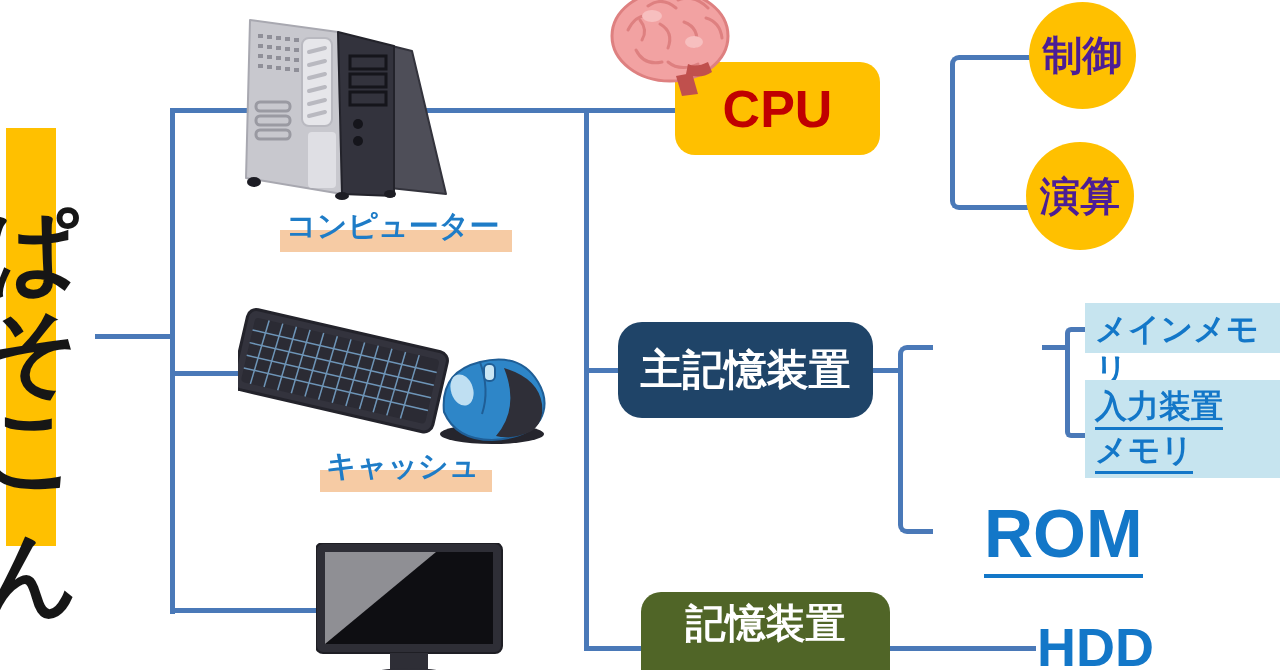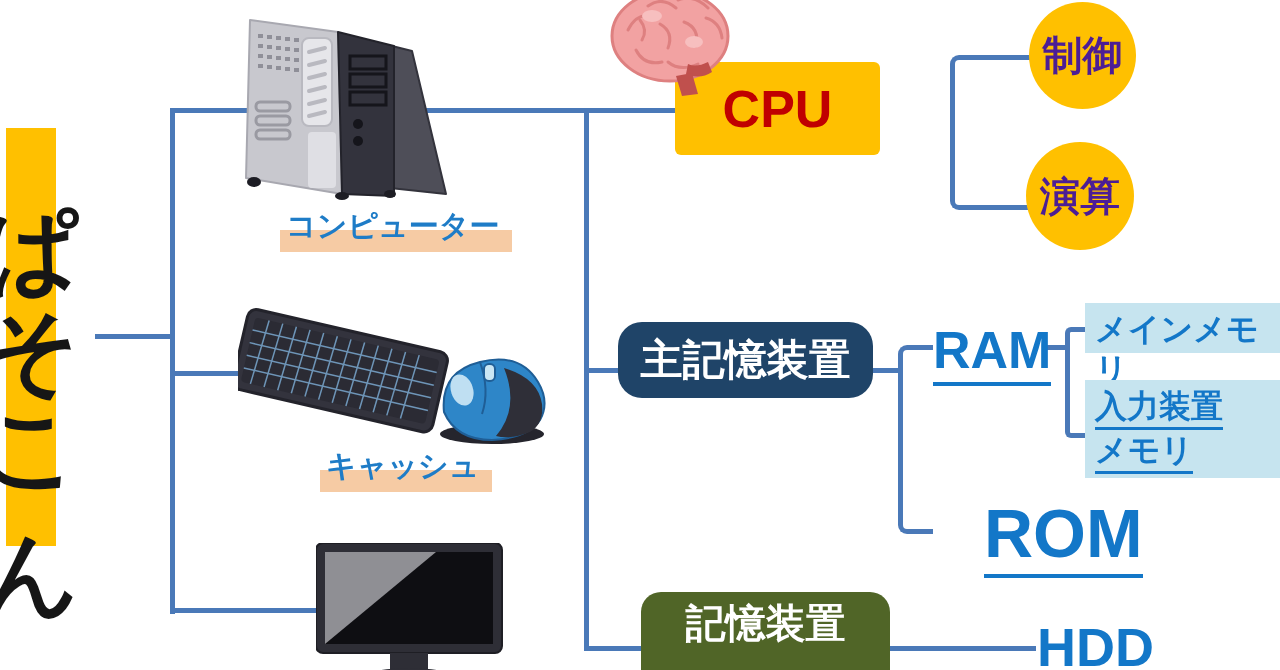--- a/index.html
+++ b/index.html
@@ -12,26 +12,26 @@
   .bracket{position:absolute;border:0 solid #4A79B8;border-left-width:5px;border-top-width:5px;border-bottom-width:5px;border-radius:9px 0 0 9px;z-index:1;background:transparent;}
   
   .root-bar{position:absolute;left:6px;top:128px;width:50px;height:418px;background:#FFC000;z-index:0;}
   .root-title{
     position:absolute;left:-16px;top:134px;width:96px;z-index:3;
     writing-mode:vertical-rl;text-orientation:upright;
     font-size:94px;font-weight:800;letter-spacing:4px;line-height:96px;color:#161616;text-align:center;
   }
   
   .node{position:absolute;display:flex;align-items:center;justify-content:center;z-index:2;}
-  .cpu-box{left:675px;top:62px;width:205px;height:93px;background:#FFC000;border-radius:6px;
+  .cpu-box{left:675px;top:62px;width:205px;height:93px;background:#FFC000;border-radius:20px;
            color:#C00000;font-size:52px;font-weight:700;}
   .circle{background:#FFC000;border-radius:50%;color:#4c1d95;font-size:40px;font-weight:700;}
   .circle-control{left:1029px;top:2px;width:107px;height:107px;}
   .circle-arith{left:1026px;top:142px;width:108px;height:108px;text-align:right;}
-  .navy-box{left:618px;top:322px;width:255px;height:76px;background:#1F4468;border-radius:24px;
+  .navy-box{left:618px;top:322px;width:255px;height:96px;background:#1F4468;border-radius:24px;
             color:#ffffff;font-size:42px;font-weight:700;}
   .olive-box{left:641px;top:592px;width:249px;height:112px;background:#506527;border-radius:20px;
              color:#ffffff;font-size:40px;font-weight:700;flex-direction:column;line-height:1.15;justify-content:flex-start;padding-top:8px;box-sizing:border-box;}
   .mem-box{position:absolute;background:#C6E4EF;z-index:2;padding:6px 0 0 10px;box-sizing:border-box;}
   .mem-box-1{left:1085px;top:303px;width:205px;height:50px;}
   .mem-box-2{left:1085px;top:380px;width:205px;height:98px;}
   
   .link{position:absolute;z-index:3;color:#1377C8;font-weight:700;}
   .link .u, .mem-box .u{display:inline-block;border-bottom:4px solid #1377C8;padding-bottom:2px;}
   .ram-link{left:933px;top:320px;font-size:52px;}
@@ -84,23 +84,20 @@
   </div>
 
   <div class="node navy-box">
     <span>主記憶装置</span>
   </div>
 
   <div class="node olive-box">
     <span>記憶装置</span>
   </div>
 
-  <div class="link ram-link">
-    <span class="u">RAM</span>
-  </div>
   <div class="link rom-link">
     <span class="u">ROM</span>
   </div>
   <div class="link hdd-link">
     <span class="u">HDD</span>
   </div>
 
   <div class="mem-box mem-box-1">
     <span class="u">メインメモリ</span>
   </div>

